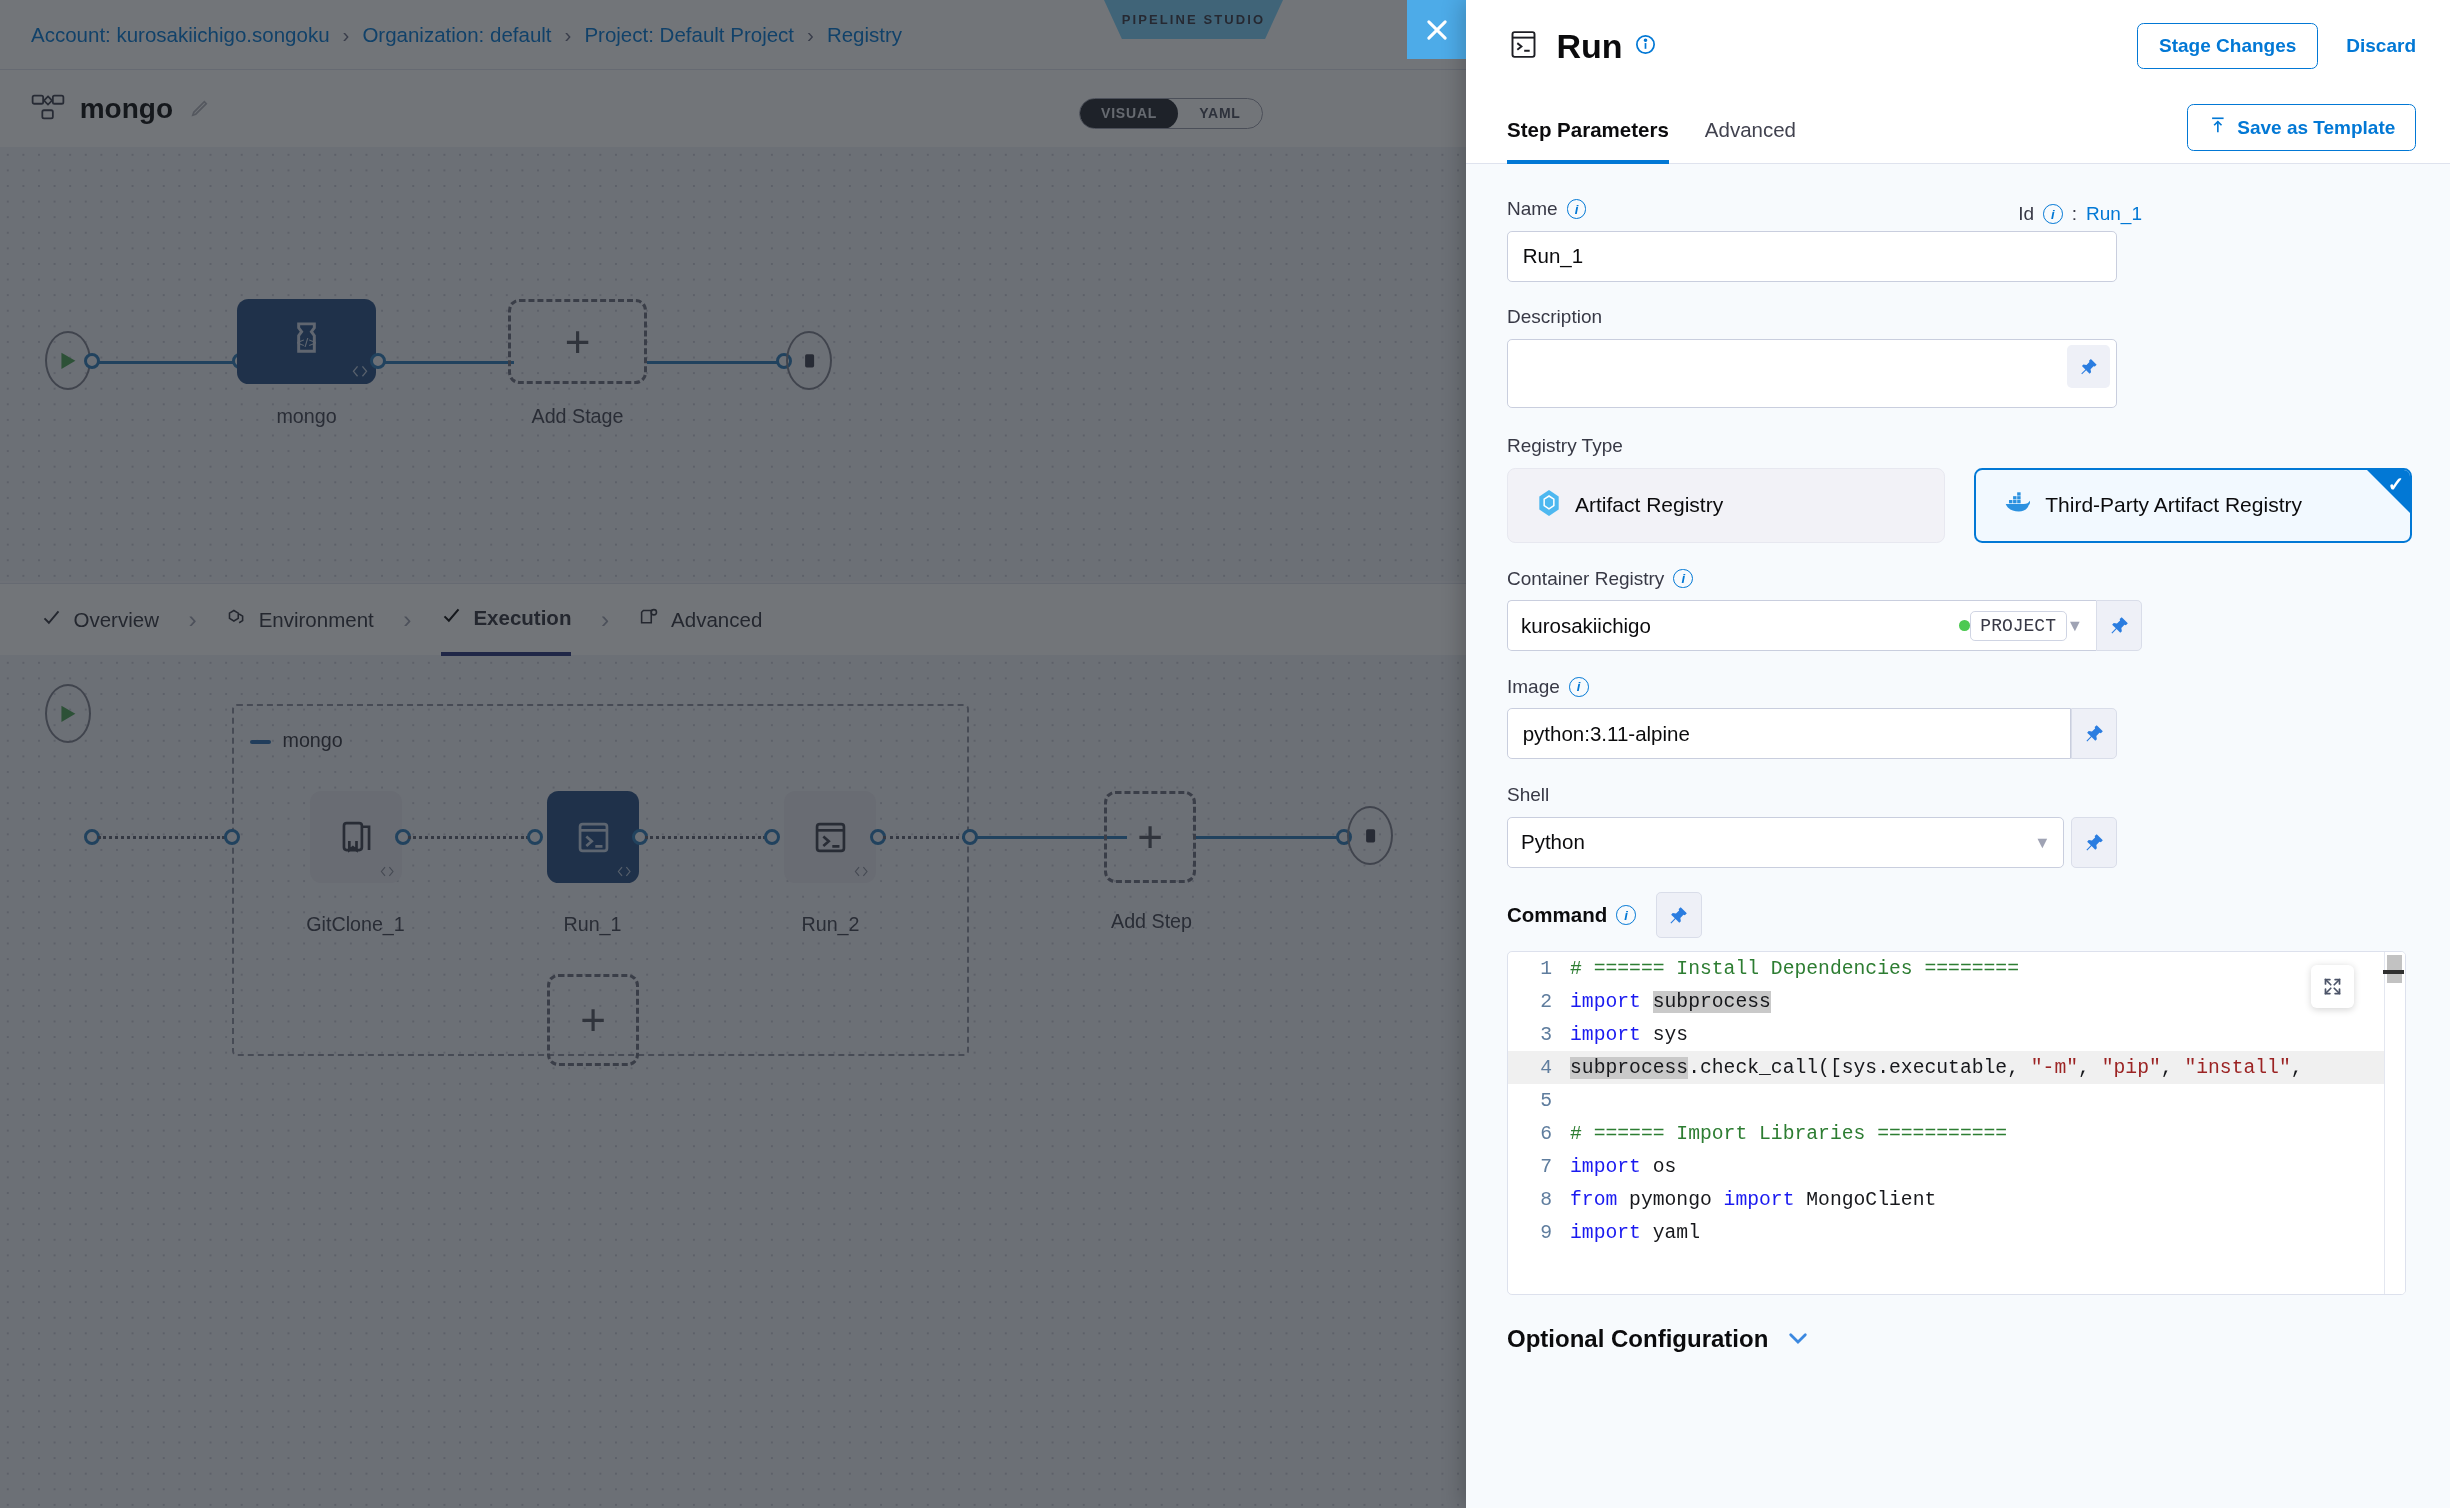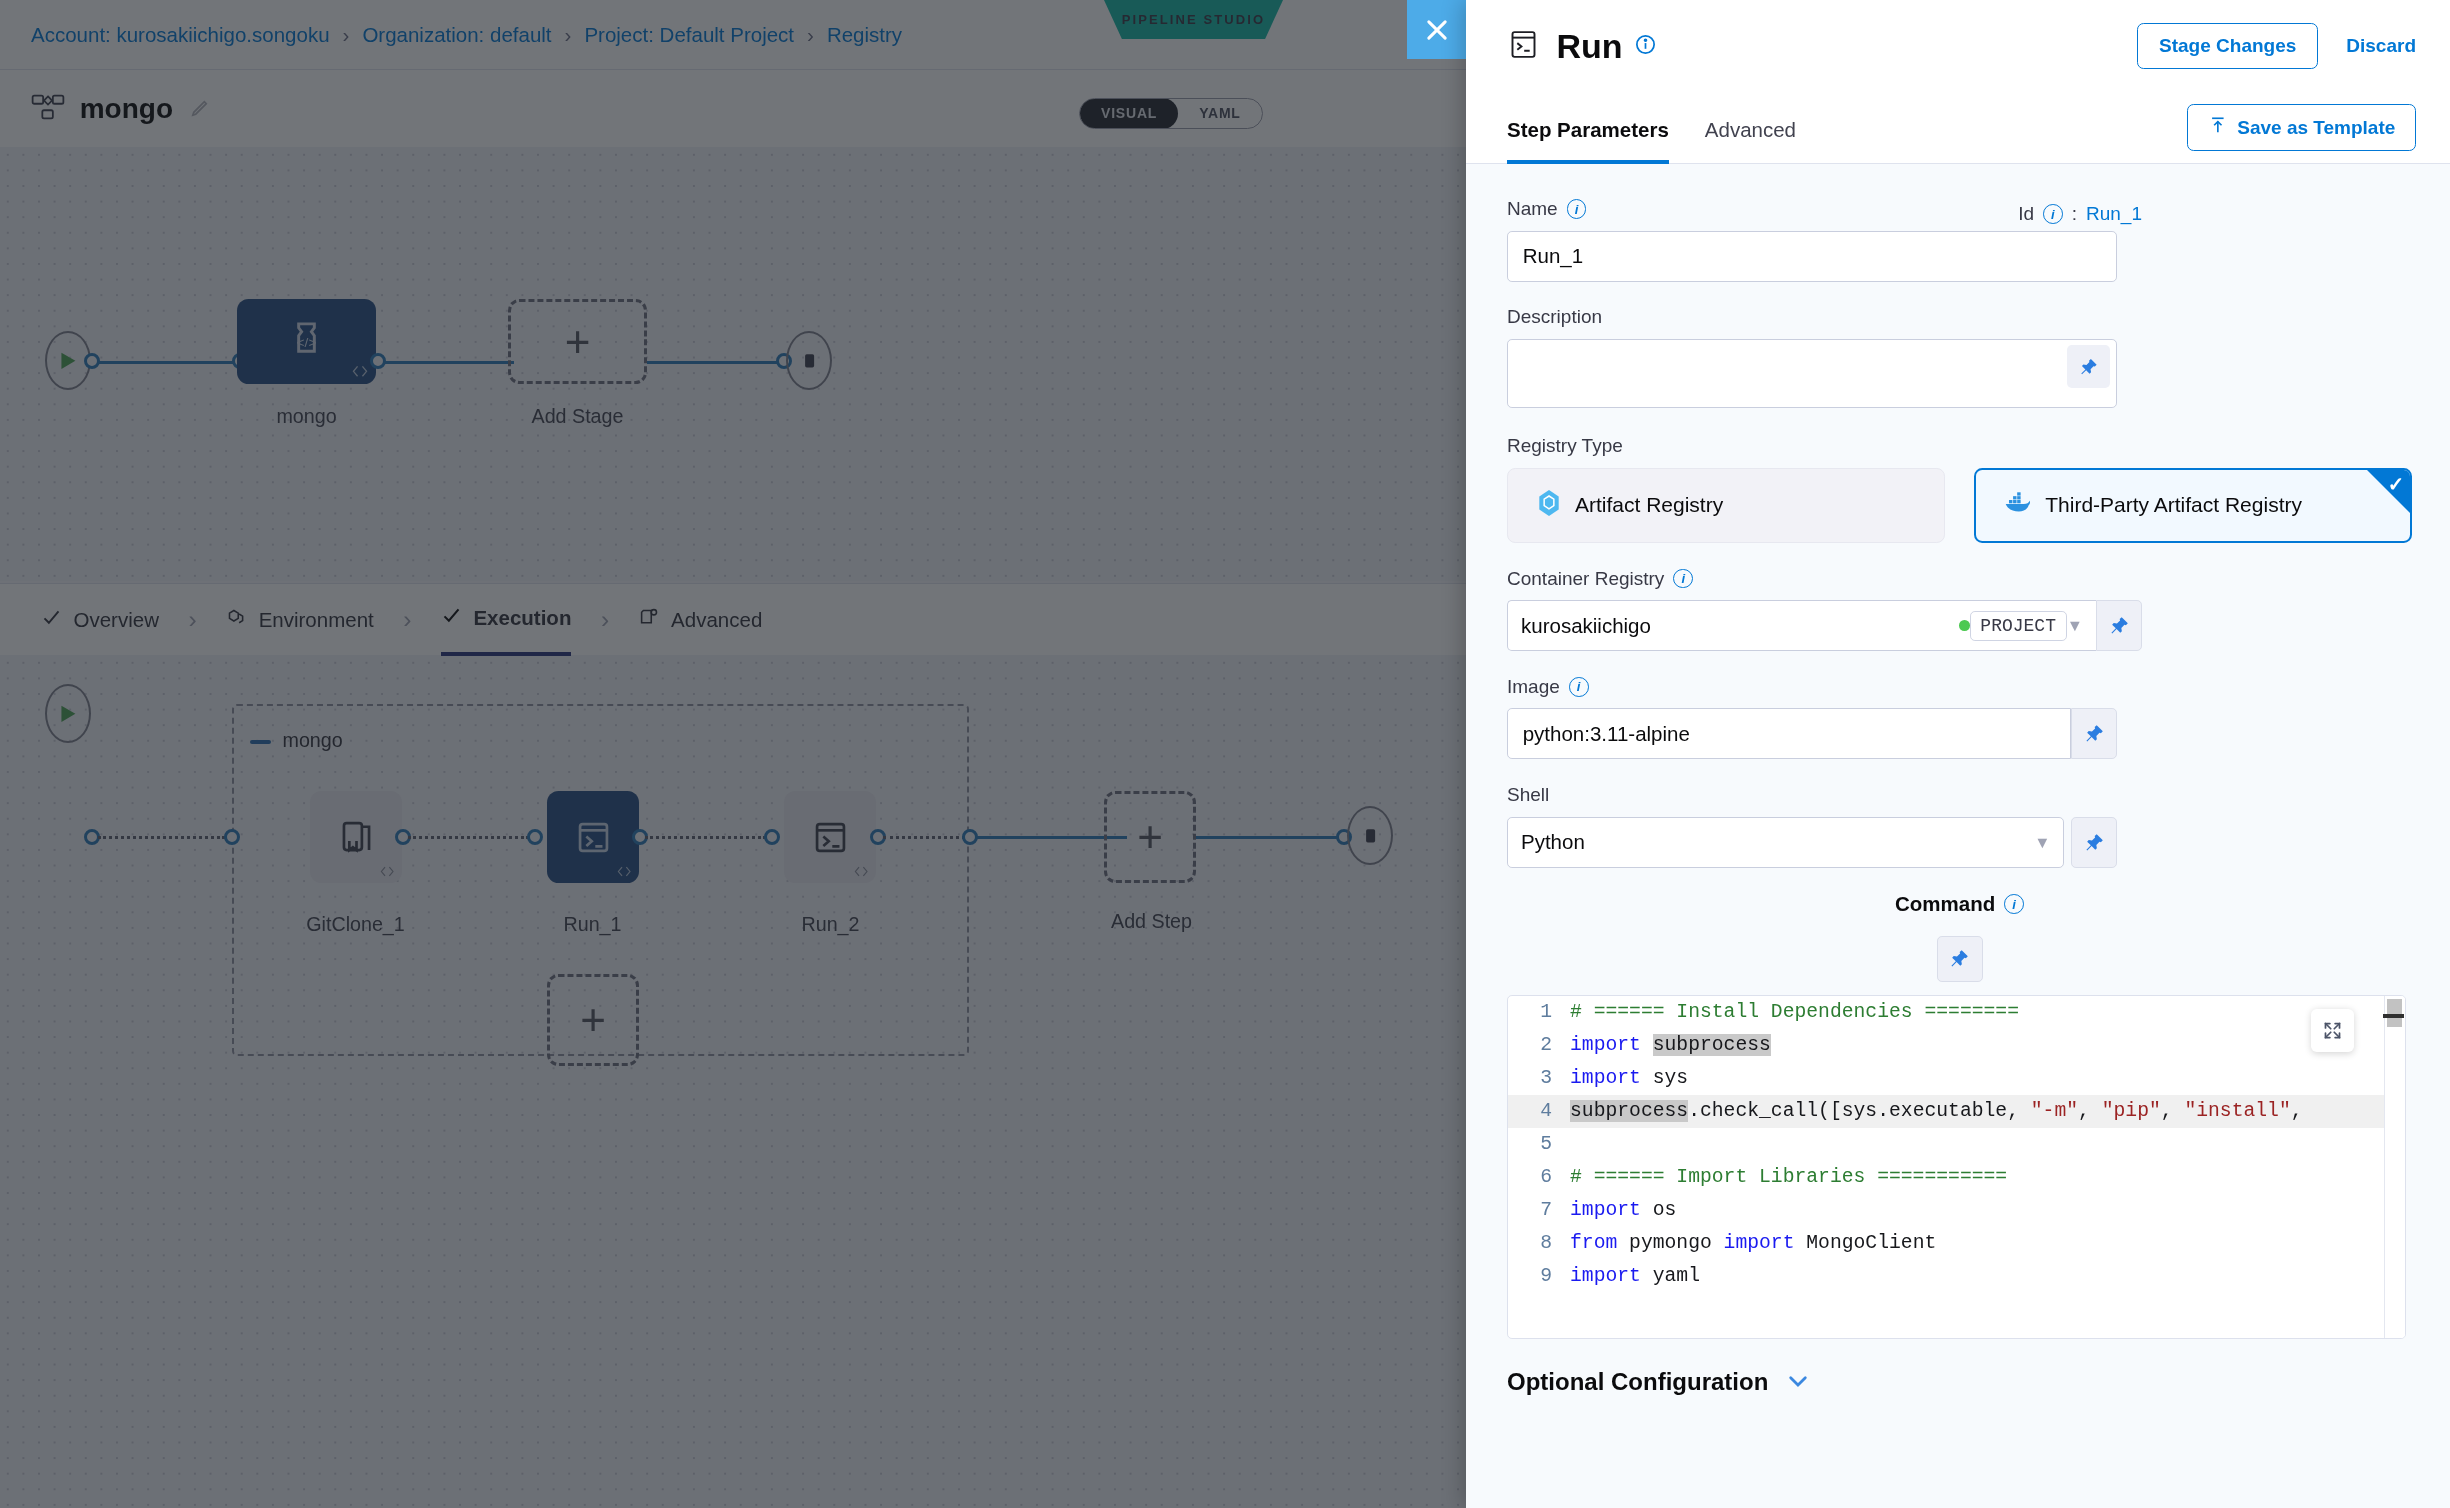--- a/index.html
+++ b/index.html
@@ -40,21 +40,21 @@
   .crumb {
     font-size: 20.5px; color: #0278d5; white-space: nowrap;
   }
   .crumb-sep {
     font-size: 20.5px; color: #6b6d85; margin: 0 13px;
   }
   .studio-badge {
     position: absolute;
     left: 1104px; top: 0;
     width: 179px; height: 39px;
-    background: #14b8a6;
+    background: #7dd3fc;
     color: #383946;
     font-size: 13px; font-weight: bold; letter-spacing: 2.1px;
     display: flex; align-items: center; justify-content: center;
     clip-path: polygon(0 0, 100% 0, 90% 100%, 10% 100%);
     z-index: 3;
   }
   .close-btn {
     position: absolute; left: 1407px; top: 0;
     width: 59px; height: 59px;
     background: #4dabe8;
@@ -709,21 +709,21 @@
         </div>
         <div class="pin-btn" style="margin-left:6.6px; border-radius:4.9px;">
           <svg width="21" height="21" viewBox="0 0 24 24" fill="#2b7de0">
             <path d="M14.5 2.5 l7 7 -2.2 2.2 -1.6-.5 -3.6 3.6 .6 3.7 -1.8 1.8 -4.2-4.2 -5 5 -.9-.9 5-5 -4.2-4.2 1.8-1.8 3.7 .6 3.6-3.6 -.5-1.6 z"></path>
           </svg>
         </div>
       </div>
     </div>
 
     <div class="field-block">
-      <div style="display:flex; align-items:center; gap:19.7px; margin-bottom:13px;flex-direction:column;">
+      <div style="display:flex; align-items:center; gap:19.7px; margin-bottom:13px;">
         <div class="fld-label bold" style="margin:0">
           <span>Command</span>
           <span class="info-i">i</span>
         </div>
         <div class="pin-btn sq">
           <svg width="21" height="21" viewBox="0 0 24 24" fill="#2b7de0">
             <path d="M14.5 2.5 l7 7 -2.2 2.2 -1.6-.5 -3.6 3.6 .6 3.7 -1.8 1.8 -4.2-4.2 -5 5 -.9-.9 5-5 -4.2-4.2 1.8-1.8 3.7 .6 3.6-3.6 -.5-1.6 z"></path>
           </svg>
         </div>
       </div>

